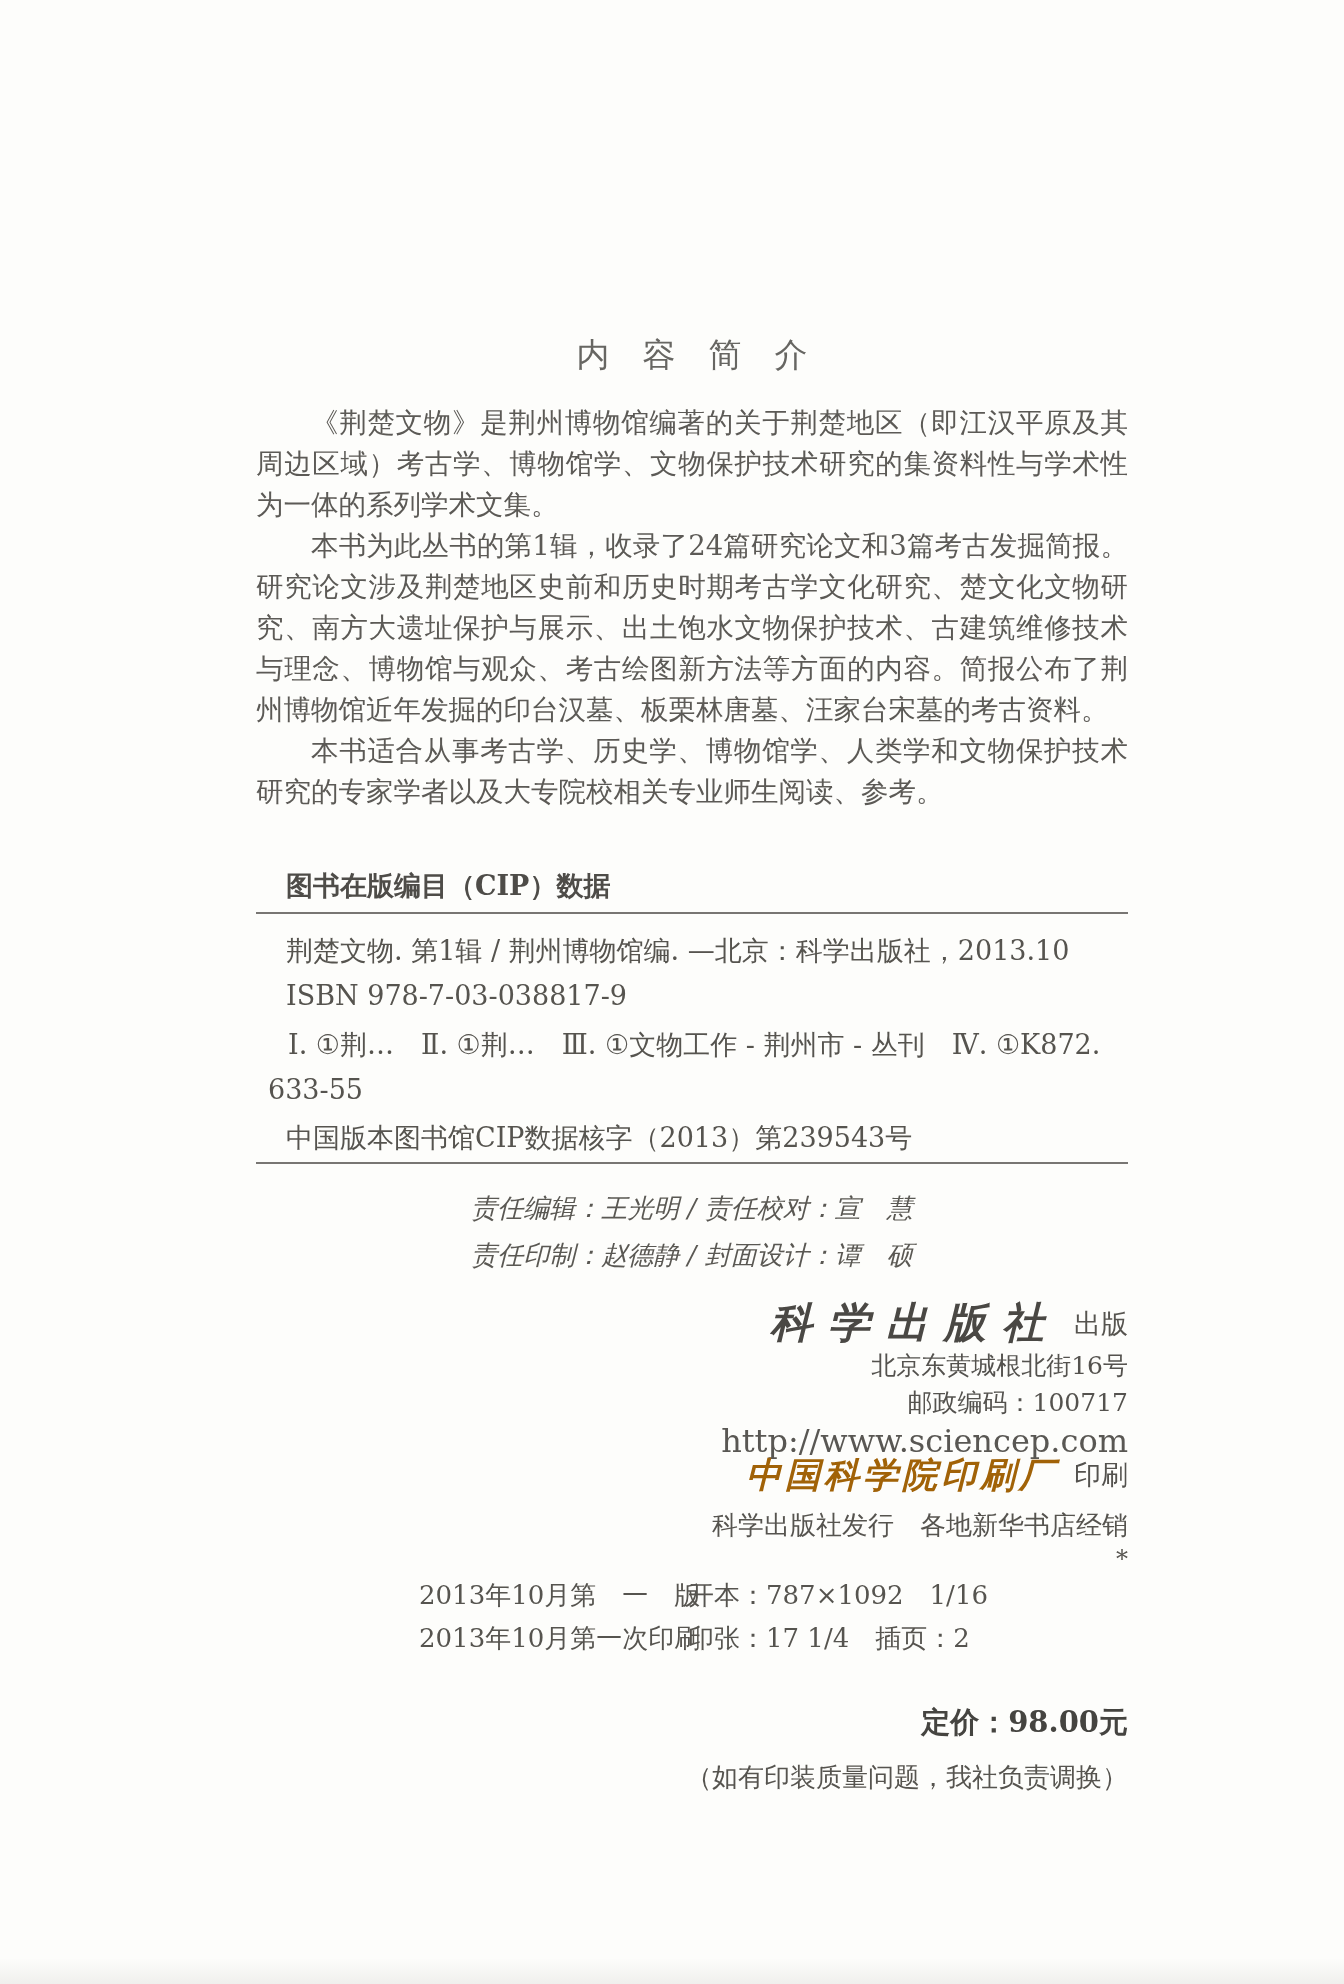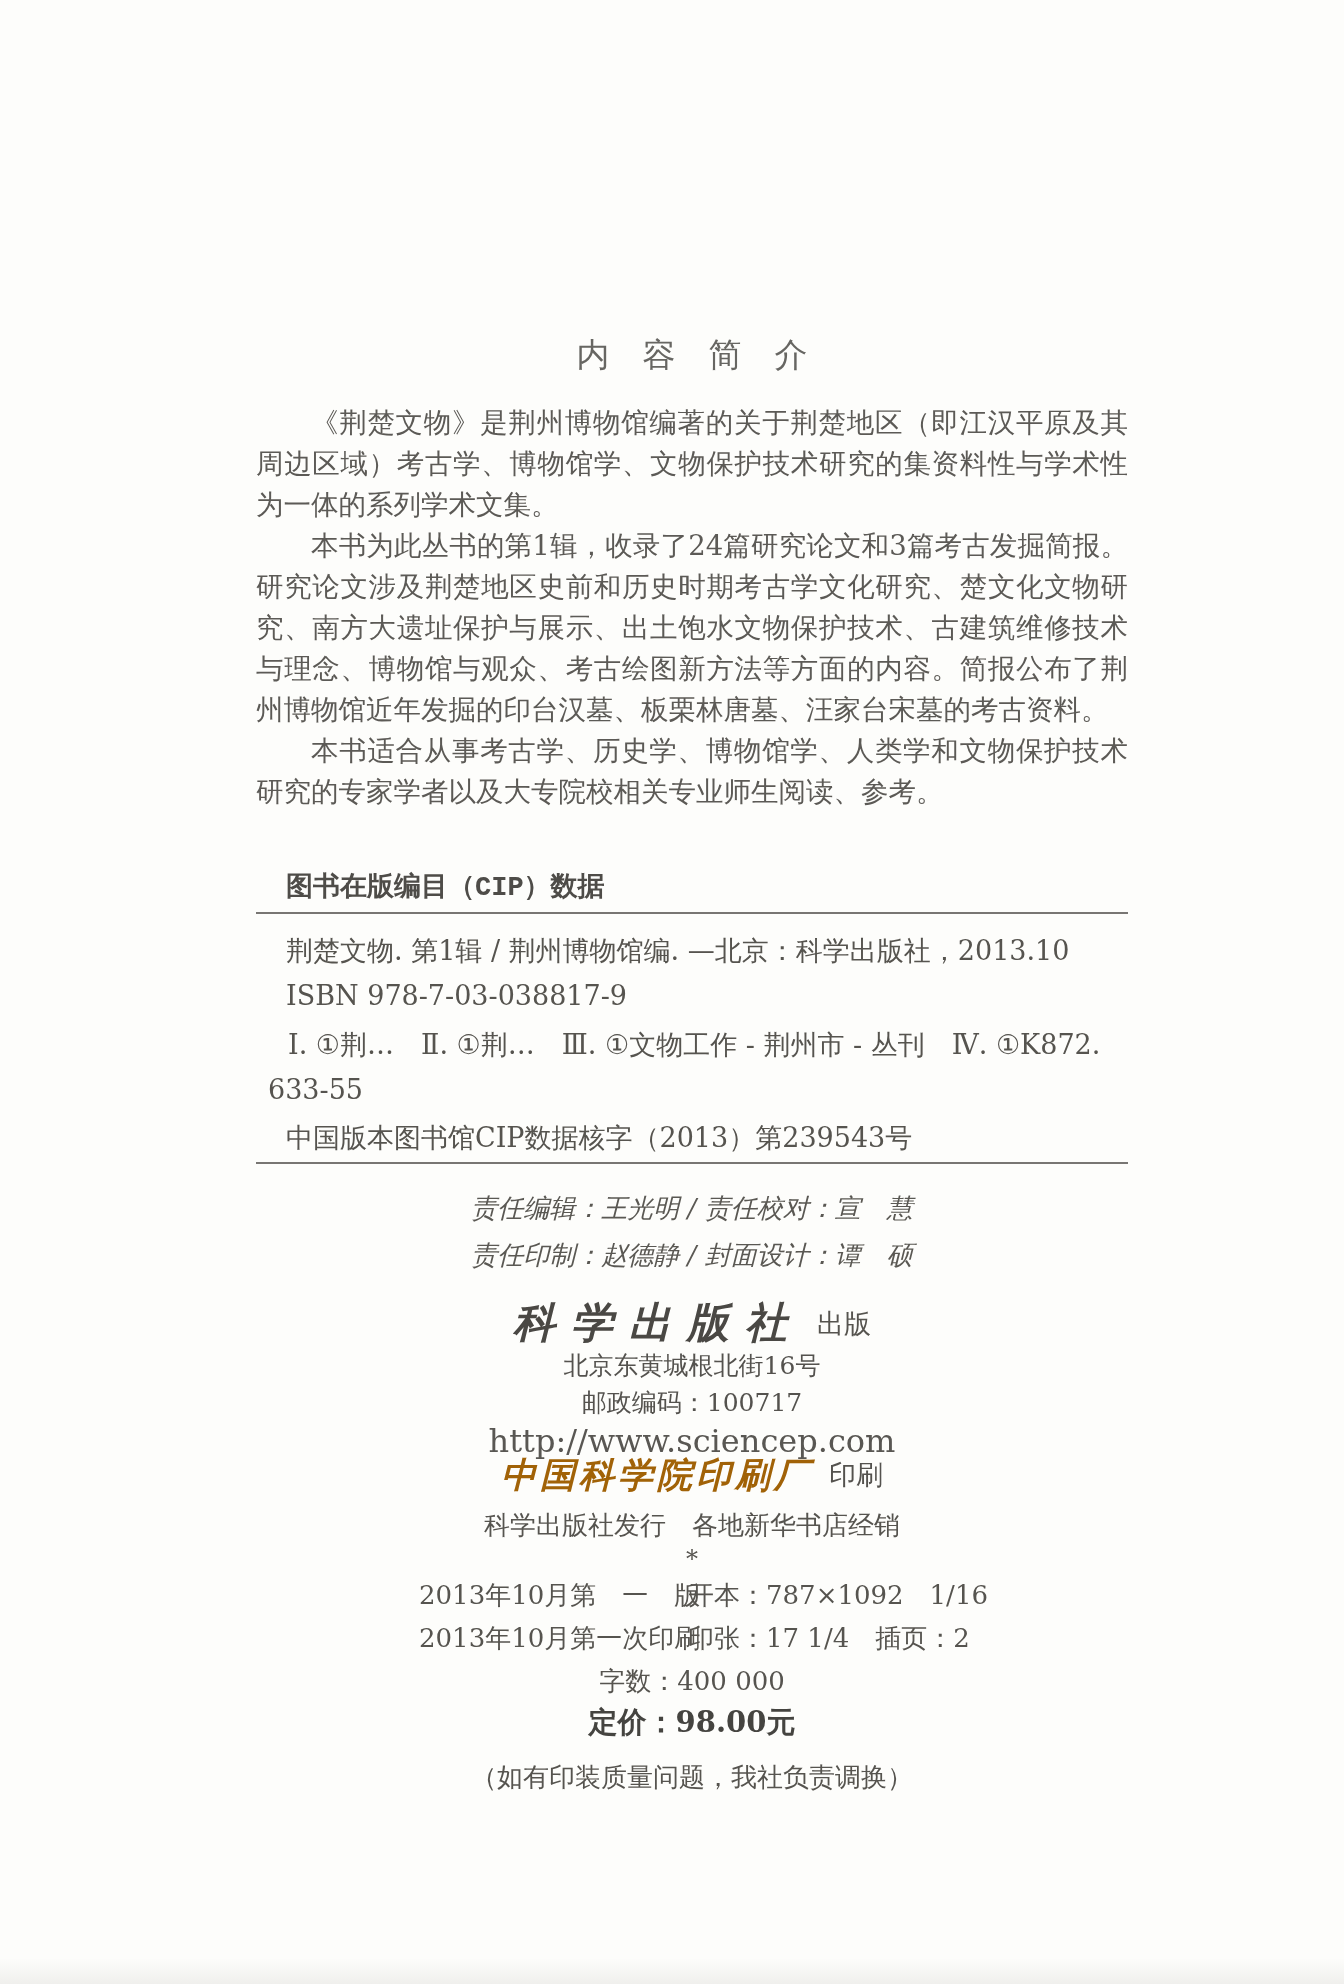--- a/index.html
+++ b/index.html
@@ -49,21 +49,20 @@
     color: #5c5a56;
   }
   .intro p { margin: 0; text-indent: 2em; }
 
   .cip-header {
     top: 868px; left: 30px;
     font-size: 27px;
     font-weight: bold;
     color: #4e4c48;
     white-space: nowrap;
-    font-family: Liberation Mono, monospace;
   }
   .rule {
     left: 0; width: 100%; height: 2px;
     background: #605e5a;
     opacity: 0.85;
   }
   .rule-top    { top: 912px; }
   .rule-bottom { top: 1162px; }
 
   .cip-line { font-size: 27px; color: #56544f; white-space: nowrap; }
@@ -75,21 +74,21 @@
 
   .staff {
     top: 1185px; left: 0; width: 100%;
     text-align: center;
     font-style: italic;
     font-size: 26px;
     line-height: 47px;
     color: #5a5853;
   }
 
-  .centered { left: 0; width: 100%; text-align: center; white-space: nowrap; }
+  .centered { left: 0; width: 100%; text-align: right; white-space: nowrap; }
 
   .pub-brand { top: 1295px; font-size: 25px; color: #56544f; }
   .brand-script {
     font-size: 42px;
     font-weight: bold;
     font-style: italic;
     letter-spacing: 16px;
     color: #4a4844;
     vertical-align: -4px;
   }
@@ -171,18 +170,17 @@
     <div class="abs colophon-row row-edition">
       <span class="col-left">2013年10月第　一　版</span>
       <span class="col-right">开本：787×1092　1/16</span>
     </div>
 
     <div class="abs colophon-row row-printing">
       <span class="col-left">2013年10月第一次印刷</span>
       <span class="col-right">印张：17 1/4　插页：2</span>
     </div>
 
-    <div class="abs centered word-count">字数：400 000</div>
     <div class="abs centered price">定价：98.00元</div>
     <div class="abs centered note">（如有印装质量问题，我社负责调换）</div>
 
   </div>
 </div>
 
 </body></html>

